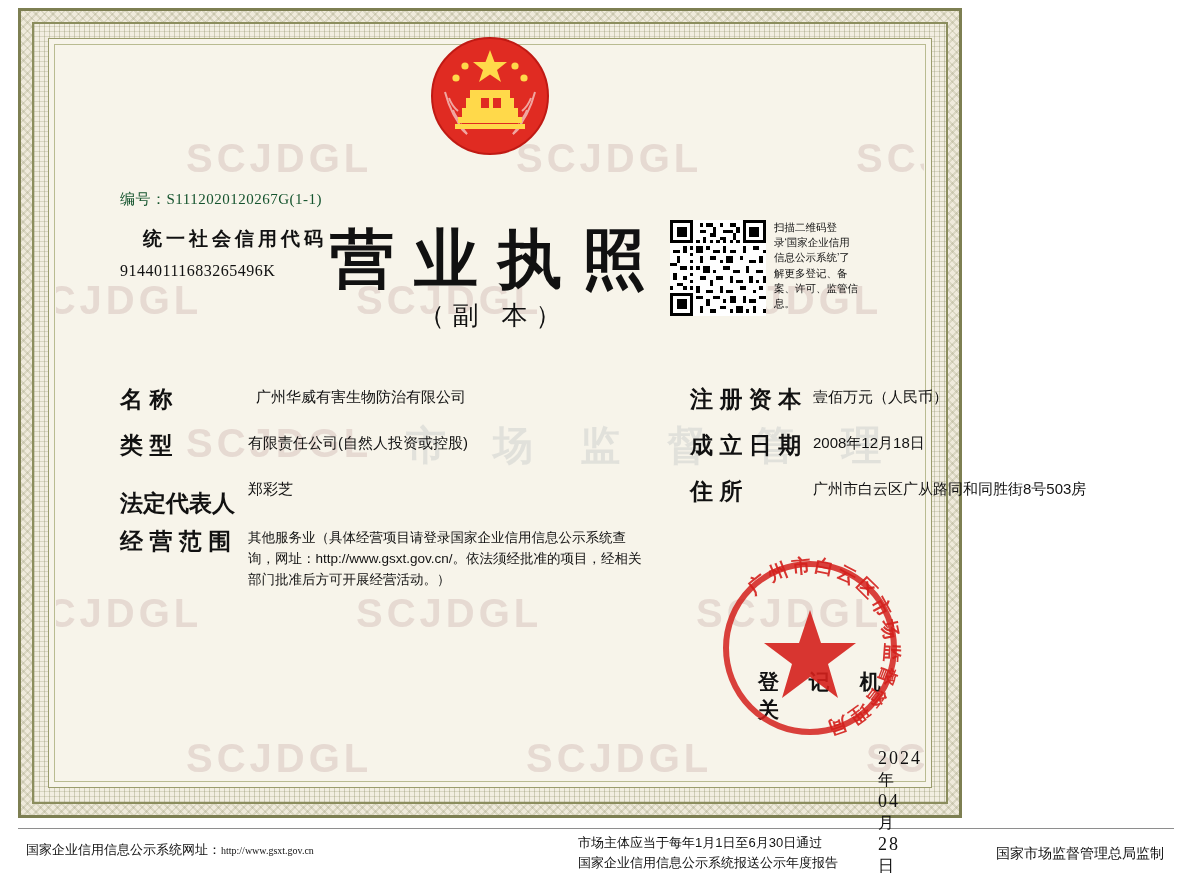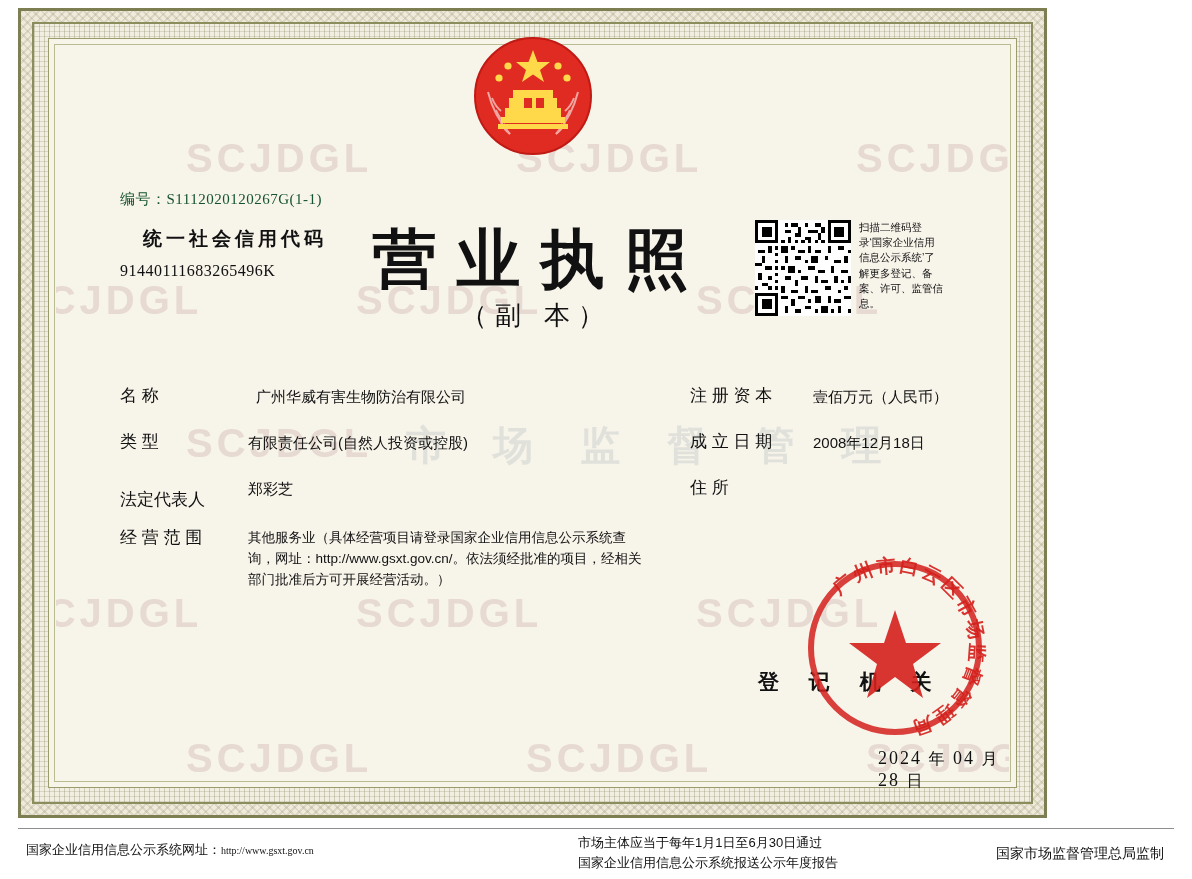--- a/index.html
+++ b/index.html
@@ -14,21 +14,21 @@
     color: #1a1a1a;
     position: relative;
     overflow: hidden;
   }
 
   
   .certificate {
     position: absolute;
     left: 18px;
     top: 8px;
-    width: 1029px;
+    width: 944px;
     height: 810px;
     background: #f4f1e6;
   }
 
   
   .frame-outer {
     position: absolute;
     left: 0; top: 0; right: 0; bottom: 0;
     border: 3px solid #7d7f52;
     background:
@@ -172,22 +172,22 @@
     font-size: 10.5px;
     line-height: 1.45;
     color: #111;
   }
 
   
   .fields { position: absolute; left: 0; right: 0; top: 0; bottom: 0; }
 
   .f-label {
     position: absolute;
-    font-size: 17px;
-    font-weight: normal;
+    font-size: 23px;
+    font-weight: bold;
     color: #111;
     white-space: nowrap;
   }
   .f-value {
     position: absolute;
     font-size: 15px;
     color: #111;
     white-space: nowrap;
   }
   .f-value.multi {
@@ -476,20 +476,21 @@
       <div class="f-label" style="left:62px; top:478px;">经 营 范 围</div>
       <div class="f-value multi" style="left:190px; top:480px;">其他服务业（具体经营项目请登录国家企业信用信息公示系统查询，网址：http://www.gsxt.gov.cn/。依法须经批准的项目，经相关部门批准后方可开展经营活动。）</div>
 
       <div class="f-label" style="left:632px; top:336px;">注 册 资 本</div>
       <div class="f-value" style="left:755px; top:340px;">壹佰万元（人民币）</div>
 
       <div class="f-label" style="left:632px; top:382px;">成 立 日 期</div>
       <div class="f-value" style="left:755px; top:386px;">2008年12月18日</div>
 
       <div class="f-label" style="left:632px; top:428px;">住        所</div>
+      <div class="f-value" style="left:755px; top:432px;">广州市白云区广从路同和同胜街8号503房</div>
     </div>
 
     <div class="reg-authority">登 记 机 关</div>
 
     <div class="date-line">
       <span>2024</span>
       <span class="unit">年</span>
       <span>04</span>
       <span class="unit">月</span>
       <span>28</span>

